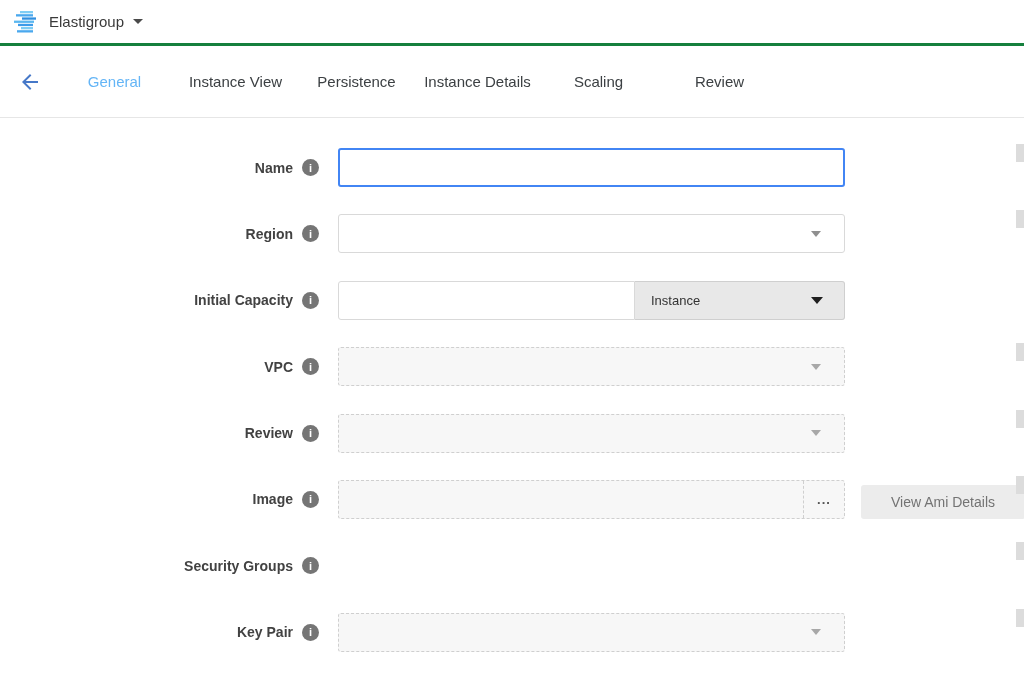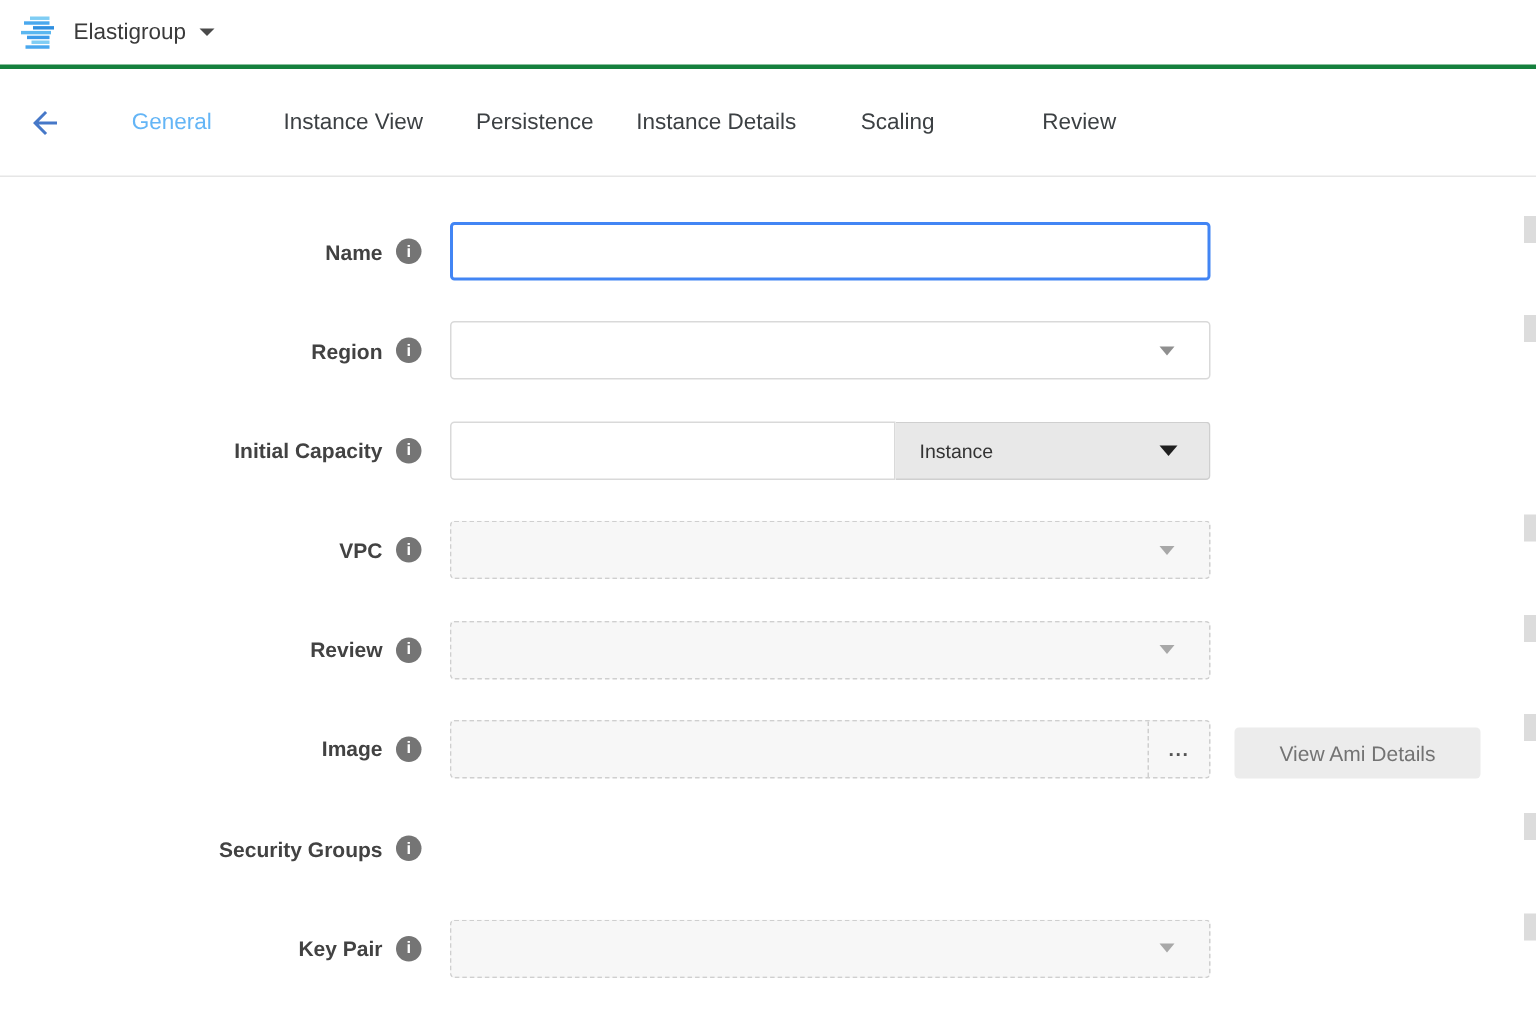--- a/index.html
+++ b/index.html
@@ -54,21 +54,21 @@
     width: 121px;
     text-align: center;
     font-size: 15px;
     color: #3c4043;
     cursor: pointer;
     white-space: nowrap;
   }
   .tab.active { color: #64b5f6; }
 
   
-  .form-area { padding-top: 30px; }
+  .form-area { padding-top: 30px; margin-left: 38px; }
   .row {
     display: flex;
     align-items: center;
     height: 39px;
     margin-bottom: 27.4px;
   }
   .label-col {
     width: 281px;
     display: flex;
     align-items: center;

